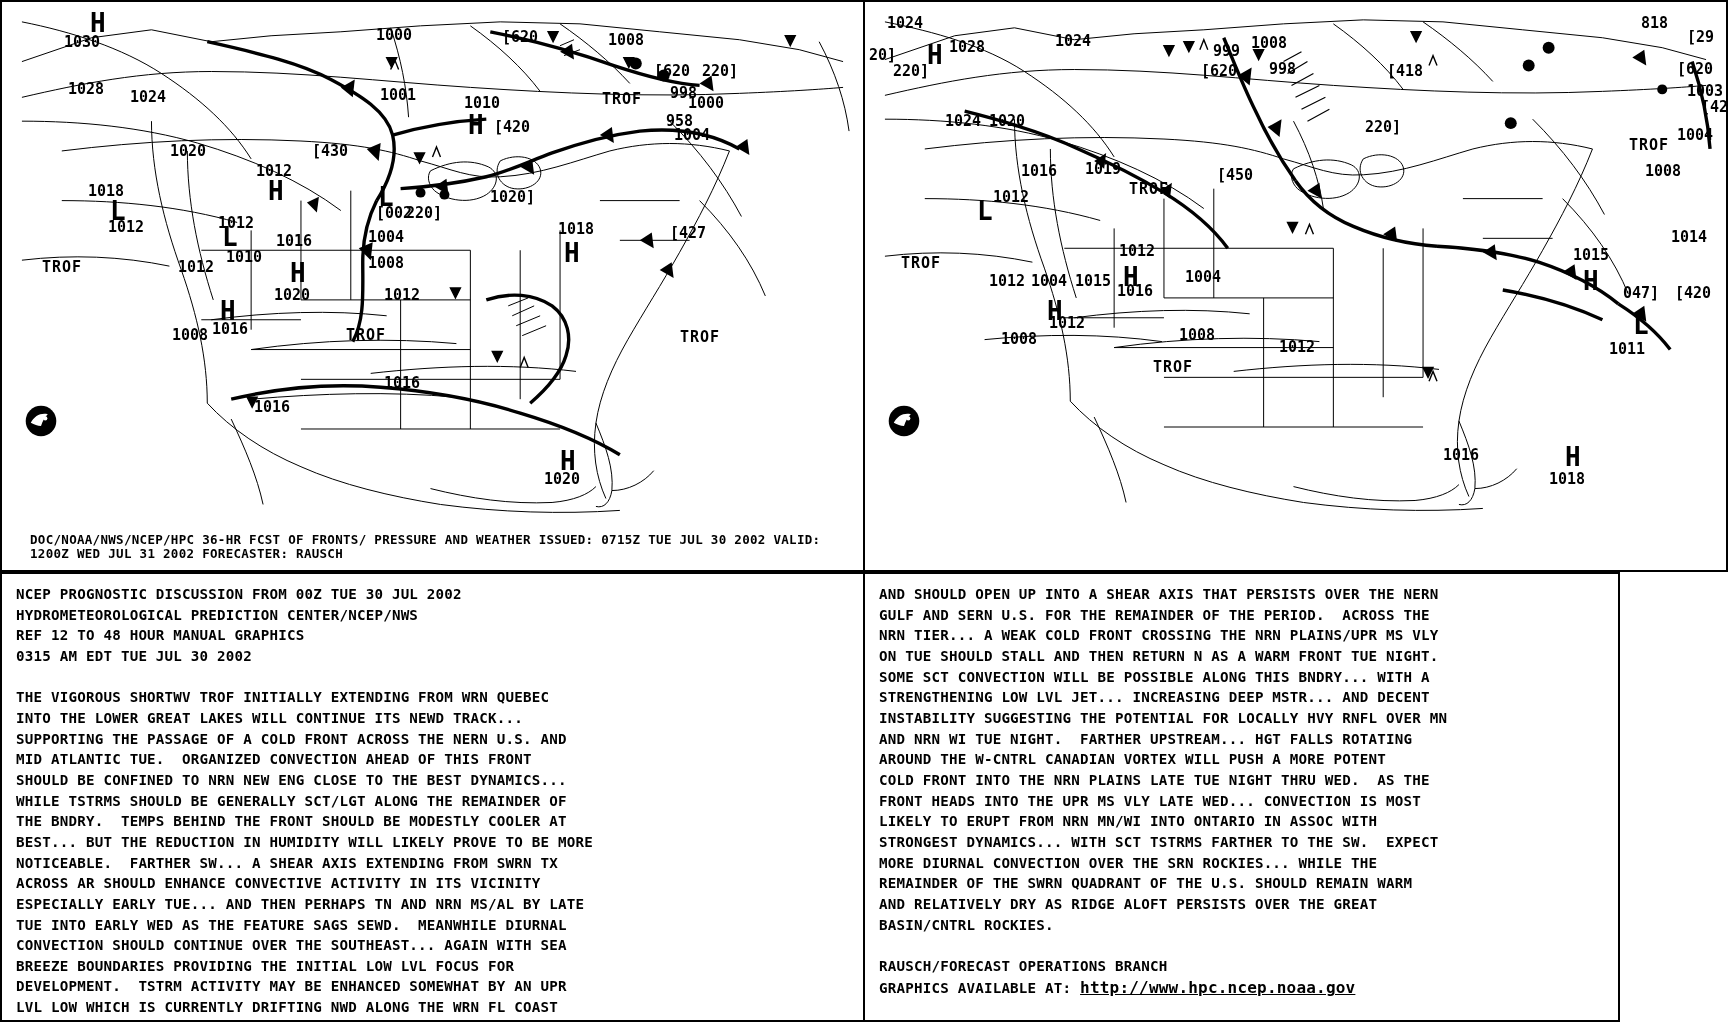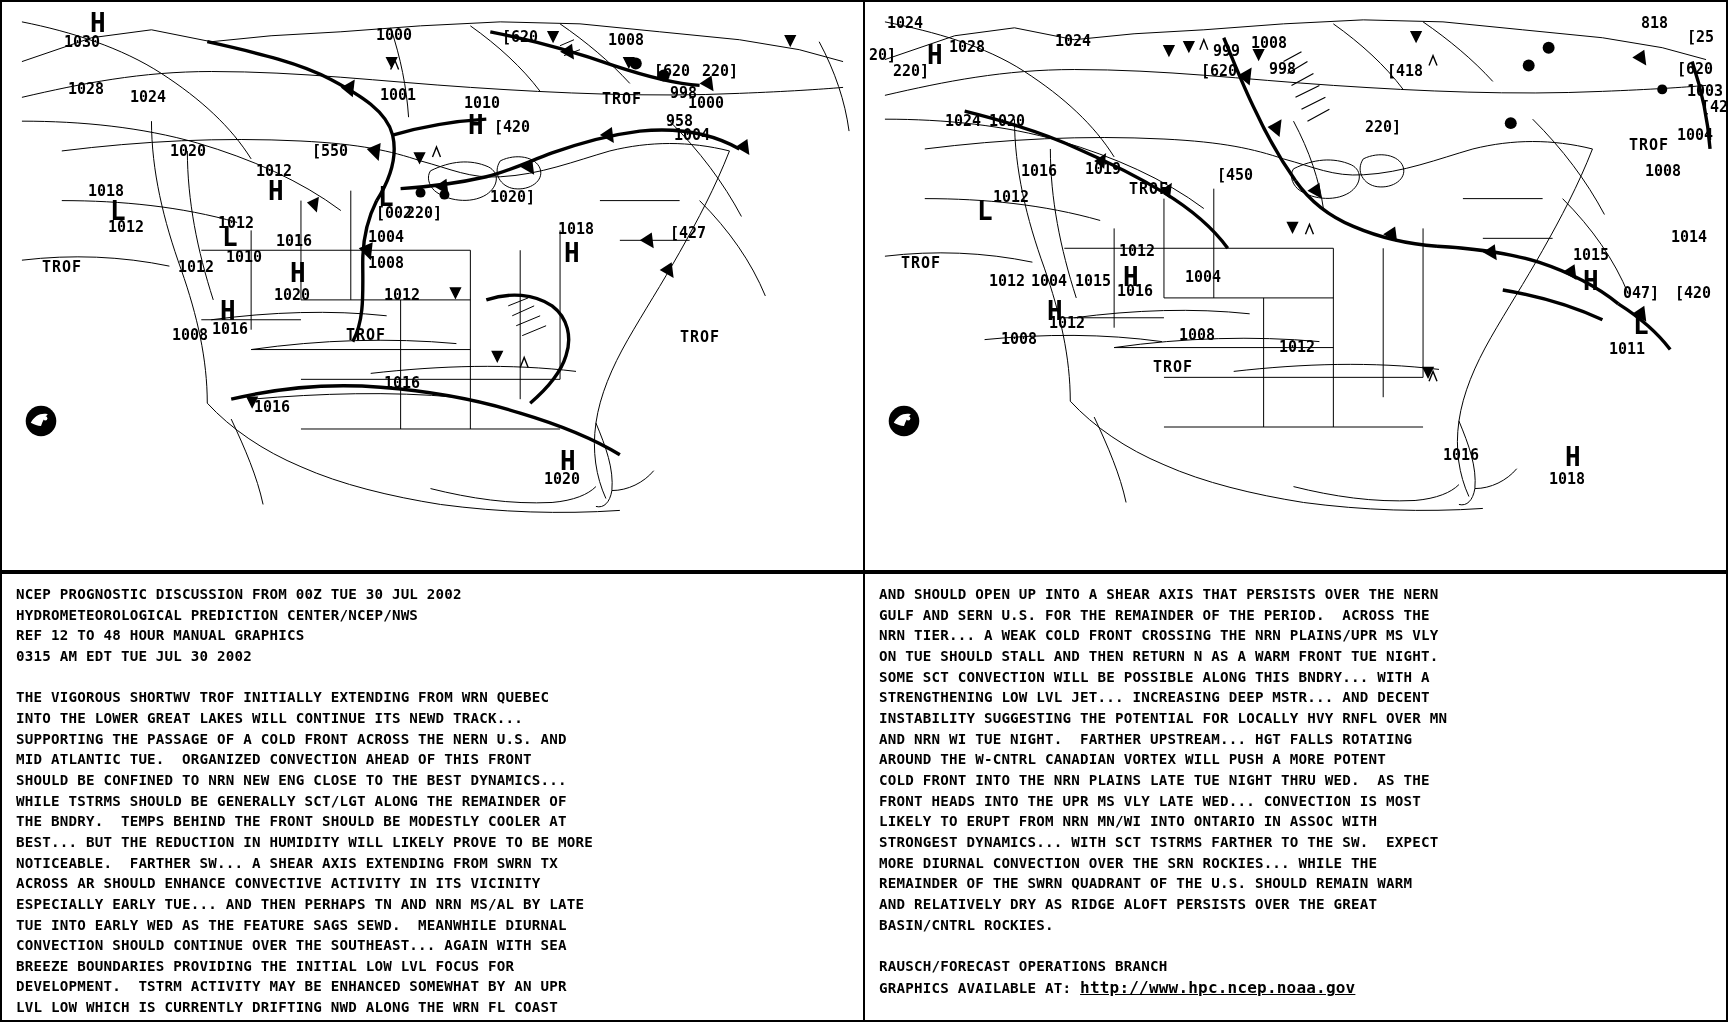--- a/index.html
+++ b/index.html
@@ -13,21 +13,21 @@
   .lbl{position:absolute;font-family:"DejaVu Sans Mono",monospace;font-weight:bold;white-space:nowrap;line-height:1;}
   .iso{font-size:15px;}
   .hl{font-size:26px;}
   .small{font-size:15px;}
   .trof{font-size:15px;letter-spacing:1px;}
   .stamp{position:absolute;left:28px;bottom:8px;font-size:12.5px;font-weight:bold;line-height:1.18;letter-spacing:0.3px;}
   .seal{position:absolute;left:22px;bottom:132px;width:34px;height:34px;}
   .textpanes{position:relative;width:1728px;height:450px;display:flex;box-sizing:border-box;}
   .pane{box-sizing:border-box;border:2px solid #000;overflow:hidden;}
   .pane.l{width:864px;border-right-width:1px;}
-  .pane.r{width:864px;border-left-width:1px;}
+  .pane.r{width:756px;border-left-width:1px;}
   .pane pre{margin:0;padding:10px 14px 0 14px;font-family:"DejaVu Sans Mono",monospace;font-size:14.2px;font-weight:bold;line-height:1.455;letter-spacing:0.2px;white-space:pre-wrap;}
   .url{font-family:"DejaVu Sans Mono",monospace;font-size:16px;font-weight:bold;text-decoration:underline;}
 </style>
 </head>
 <body>
 
 <div class="page">
 
   <div class="maps">
 
@@ -142,20 +142,26 @@
           <path d="M560,44 l14,-6 M564,54 l16,-6"></path>
         </g>
       </svg>
 
       <svg class="seal" viewBox="0 0 40 40">
         <circle cx="20" cy="20" r="18" fill="#000"></circle>
         <path d="M8,22 C12,14 20,10 28,12 C24,16 22,20 20,26 C16,26 12,24 8,22 Z" fill="#fff"></path>
         <circle cx="25" cy="17" r="2.5" fill="#fff"></circle>
       </svg>
 
+      <div class="stamp">DOC/NOAA/NWS/NCEP/HPC
+36-HR FCST OF FRONTS/
+PRESSURE AND WEATHER
+ISSUED: 0715Z TUE JUL 30 2002
+VALID: 1200Z WED JUL 31 2002
+FORECASTER: RAUSCH</div>
       <div class="labels">
           <div class="lbl hl" style="left: 88px; top: 8px;">H</div>
           <div class="lbl iso" style="left: 62px; top: 33px;">1030</div>
           <div class="lbl iso" style="left: 66px; top: 80px;">1028</div>
           <div class="lbl iso" style="left: 128px; top: 88px;">1024</div>
           <div class="lbl iso" style="left: 168px; top: 142px;">1020</div>
           <div class="lbl iso" style="left: 86px; top: 182px;">1018</div>
           <div class="lbl hl" style="left: 108px; top: 196px;">L</div>
           <div class="lbl iso" style="left: 106px; top: 218px;">1012</div>
           <div class="lbl trof" style="left: 40px; top: 258px;">TROF</div>
@@ -186,21 +192,21 @@
           <div class="lbl small" style="left: 652px; top: 62px;">[620</div>
           <div class="lbl small" style="left: 700px; top: 62px;">220]</div>
           <div class="lbl trof" style="left: 600px; top: 90px;">TROF</div>
           <div class="lbl iso" style="left: 668px; top: 84px;">998</div>
           <div class="lbl iso" style="left: 686px; top: 94px;">1000</div>
           <div class="lbl iso" style="left: 664px; top: 112px;">958</div>
           <div class="lbl iso" style="left: 672px; top: 126px;">1004</div>
           <div class="lbl iso" style="left: 462px; top: 94px;">1010</div>
           <div class="lbl hl" style="left: 466px; top: 110px;">H</div>
           <div class="lbl small" style="left: 492px; top: 118px;">[420</div>
-          <div class="lbl small" style="left: 310px; top: 142px;">[550</div>
+          <div class="lbl small" style="left: 310px; top: 142px;">[430</div>
           <div class="lbl iso" style="left: 556px; top: 220px;">1018</div>
           <div class="lbl hl" style="left: 562px; top: 238px;">H</div>
           <div class="lbl small" style="left: 668px; top: 224px;">[427</div>
           <div class="lbl trof" style="left: 678px; top: 328px;">TROF</div>
           <div class="lbl iso" style="left: 382px; top: 374px;">1016</div>
           <div class="lbl iso" style="left: 252px; top: 398px;">1016</div>
           <div class="lbl hl" style="left: 558px; top: 446px;">H</div>
           <div class="lbl iso" style="left: 542px; top: 470px;">1020</div>
         </div>
     </div>
@@ -310,21 +316,21 @@
           <div class="lbl hl" style="left: 62px; top: 40px;">H</div>
           <div class="lbl iso" style="left: 84px; top: 38px;">1028</div>
           <div class="lbl small" style="left: 28px; top: 62px;">220]</div>
           <div class="lbl iso" style="left: 190px; top: 32px;">1024</div>
           <div class="lbl iso" style="left: 348px; top: 42px;">999</div>
           <div class="lbl iso" style="left: 386px; top: 34px;">1008</div>
           <div class="lbl small" style="left: 336px; top: 62px;">[620</div>
           <div class="lbl iso" style="left: 404px; top: 60px;">998</div>
           <div class="lbl small" style="left: 522px; top: 62px;">[418</div>
           <div class="lbl iso" style="left: 776px; top: 14px;">818</div>
-          <div class="lbl small" style="left: 822px; top: 28px;">[25</div>
+          <div class="lbl small" style="left: 822px; top: 28px;">[29</div>
           <div class="lbl small" style="left: 812px; top: 60px;">[620</div>
           <div class="lbl small" style="left: 822px; top: 82px;">1003</div>
           <div class="lbl small" style="left: 836px; top: 98px;">[42</div>
           <div class="lbl iso" style="left: 80px; top: 112px;">1024</div>
           <div class="lbl iso" style="left: 124px; top: 112px;">1020</div>
           <div class="lbl small" style="left: 500px; top: 118px;">220]</div>
           <div class="lbl trof" style="left: 764px; top: 136px;">TROF</div>
           <div class="lbl iso" style="left: 812px; top: 126px;">1004</div>
           <div class="lbl iso" style="left: 156px; top: 162px;">1016</div>
           <div class="lbl iso" style="left: 220px; top: 160px;">1019</div>

